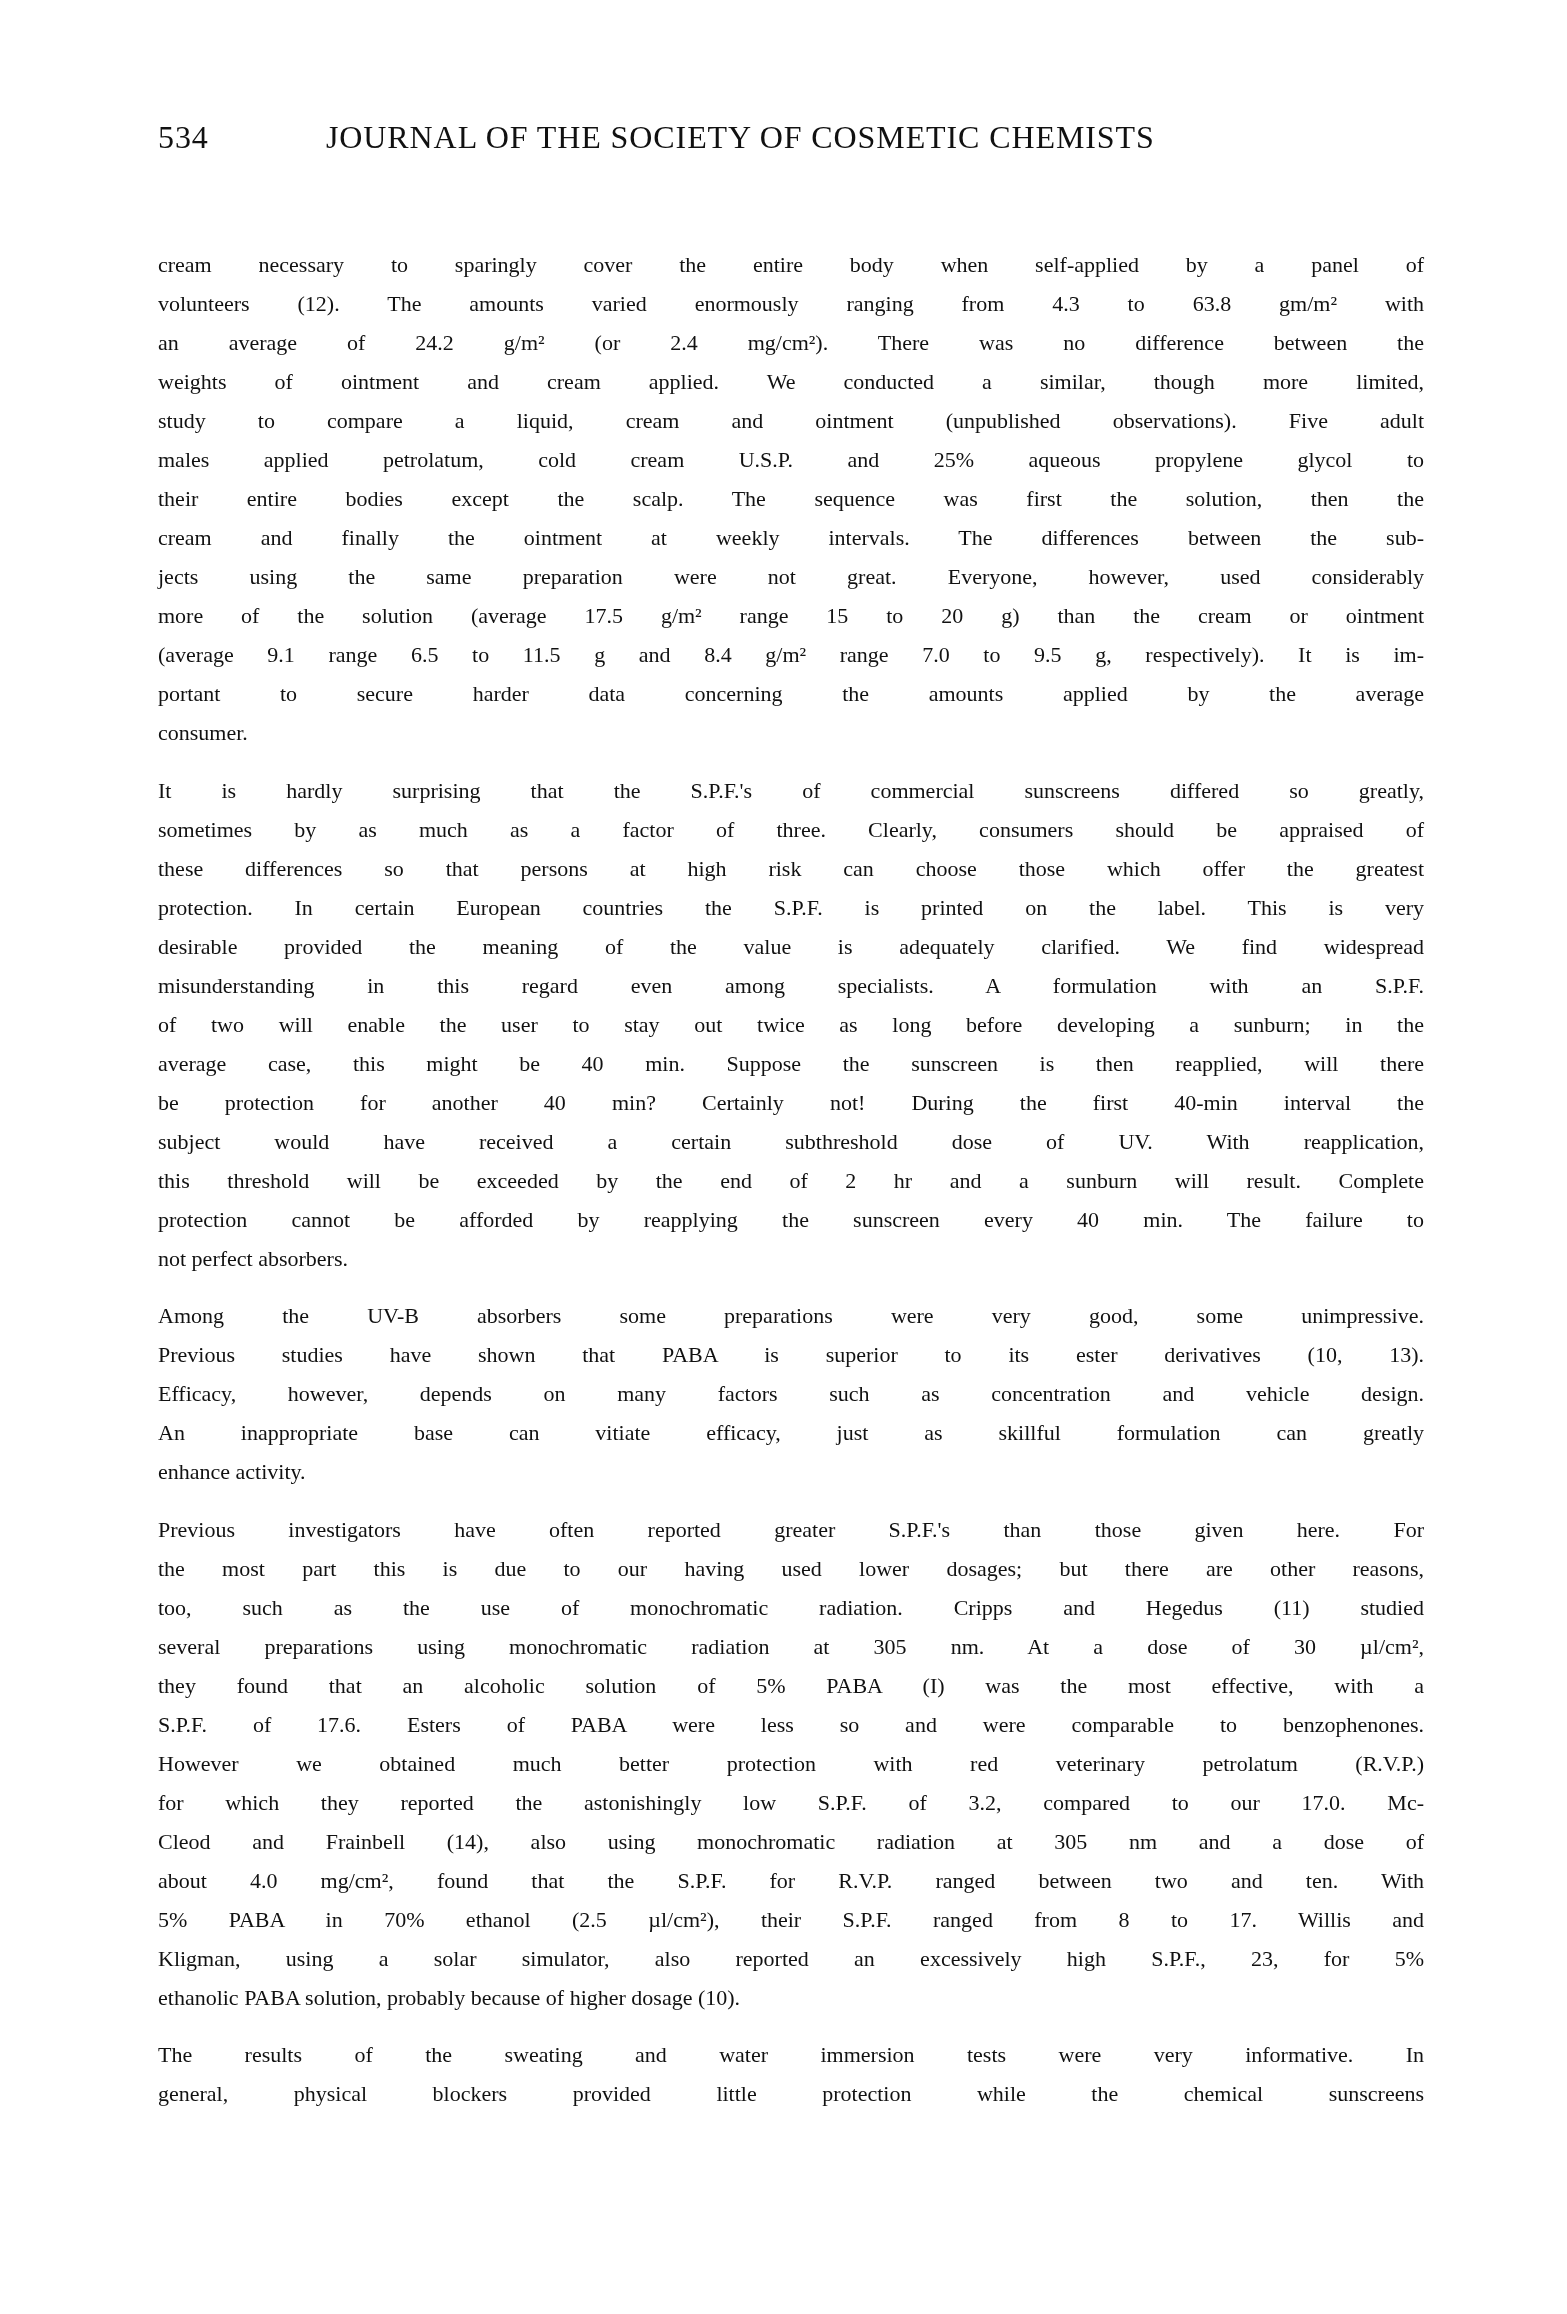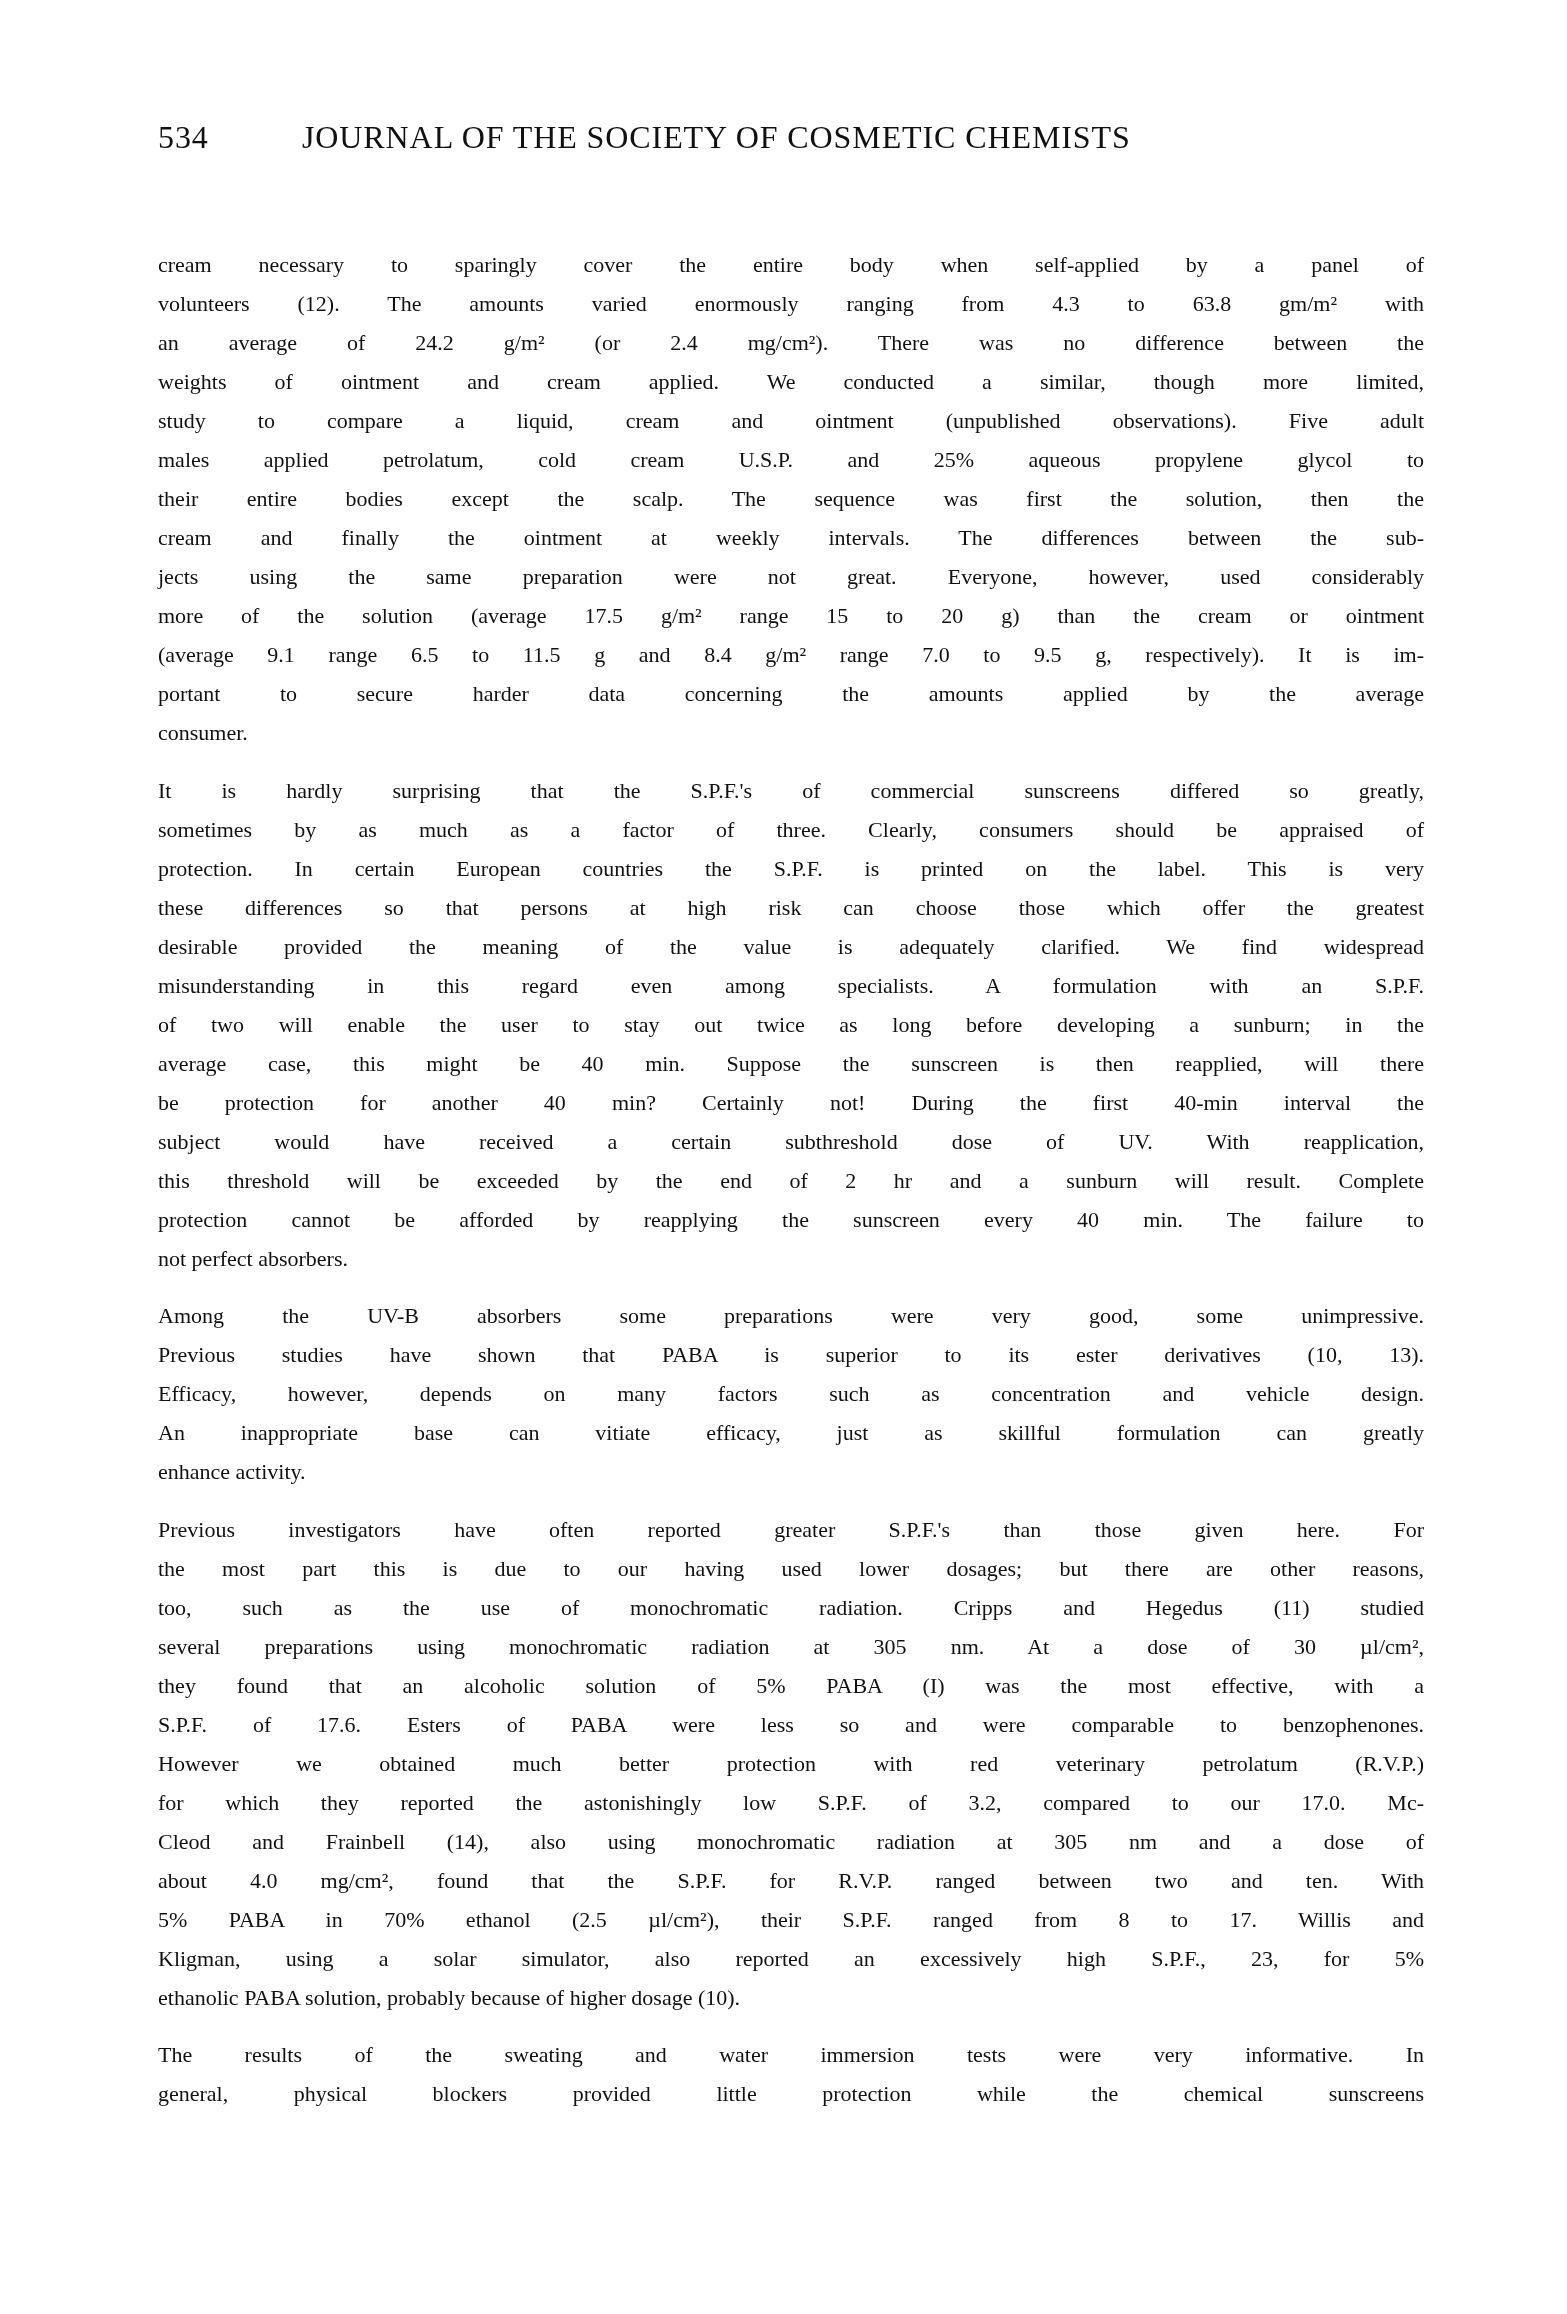--- a/index.html
+++ b/index.html
@@ -31,21 +31,21 @@
       letter-spacing: 0.9px;
       white-space: nowrap;
     }
     .page-number {
       position: absolute;
       left: 0;
       top: 0;
     }
     .journal-title {
       position: absolute;
-      left: 144px;
+      left: 168px;
       top: 0;
     }
     .body-text {
       position: absolute;
       top: 245px;
       left: 0;
       width: 1266px;
     }
     .para {
       margin: 0 0 18.6px 0;
@@ -89,22 +89,22 @@
       <span class="line">jects using the same preparation were not great. Everyone, however, used considerably</span>
       <span class="line">more of the solution (average 17.5 g/m² range 15 to 20 g) than the cream or ointment</span>
       <span class="line">(average 9.1 range 6.5 to 11.5 g and 8.4 g/m² range 7.0 to 9.5 g, respectively). It is im-</span>
       <span class="line">portant to secure harder data concerning the amounts applied by the average</span>
       <span class="line last">consumer.</span>
     </p>
 
     <p class="para">
       <span class="line">It is hardly surprising that the S.P.F.'s of commercial sunscreens differed so greatly,</span>
       <span class="line">sometimes by as much as a factor of three. Clearly, consumers should be appraised of</span>
+      <span class="line">these differences so that persons at high risk can choose those which offer the greatest</span>
       <span class="line">protection. In certain European countries the S.P.F. is printed on the label. This is very</span>
-      <span class="line">these differences so that persons at high risk can choose those which offer the greatest</span>
       <span class="line">desirable provided the meaning of the value is adequately clarified. We find widespread</span>
       <span class="line">misunderstanding in this regard even among specialists. A formulation with an S.P.F.</span>
       <span class="line">of two will enable the user to stay out twice as long before developing a sunburn; in the</span>
       <span class="line">average case, this might be 40 min. Suppose the sunscreen is then reapplied, will there</span>
       <span class="line">be protection for another 40 min? Certainly not! During the first 40-min interval the</span>
       <span class="line">subject would have received a certain subthreshold dose of UV. With reapplication,</span>
       <span class="line">this threshold will be exceeded by the end of 2 hr and a sunburn will result. Complete</span>
       <span class="line">protection cannot be afforded by reapplying the sunscreen every 40 min. The failure to</span>
       <span class="line last">not perfect absorbers.</span>
     </p>

